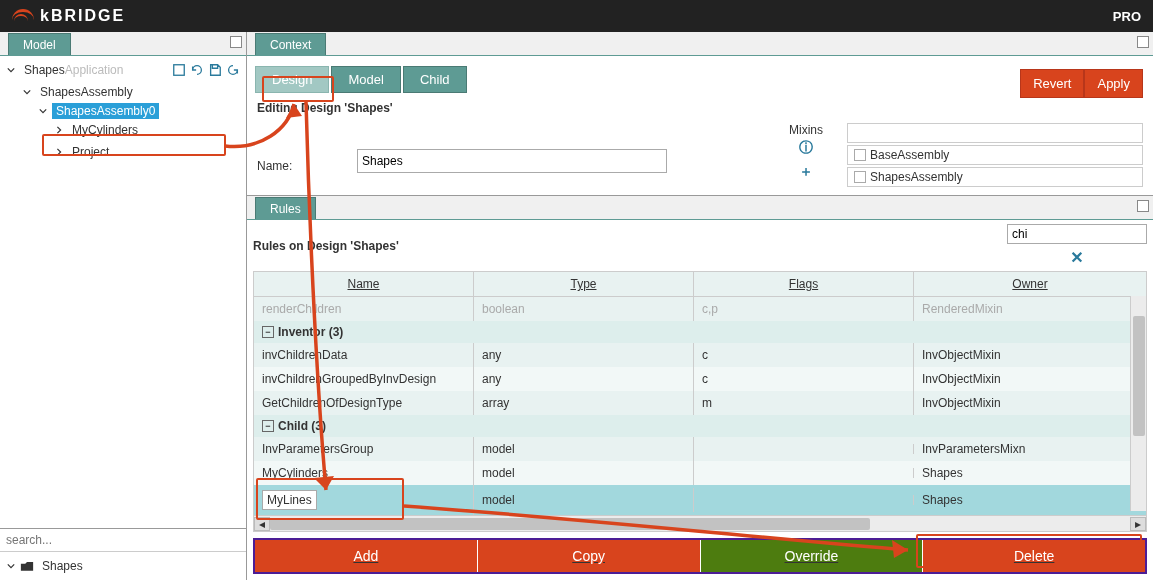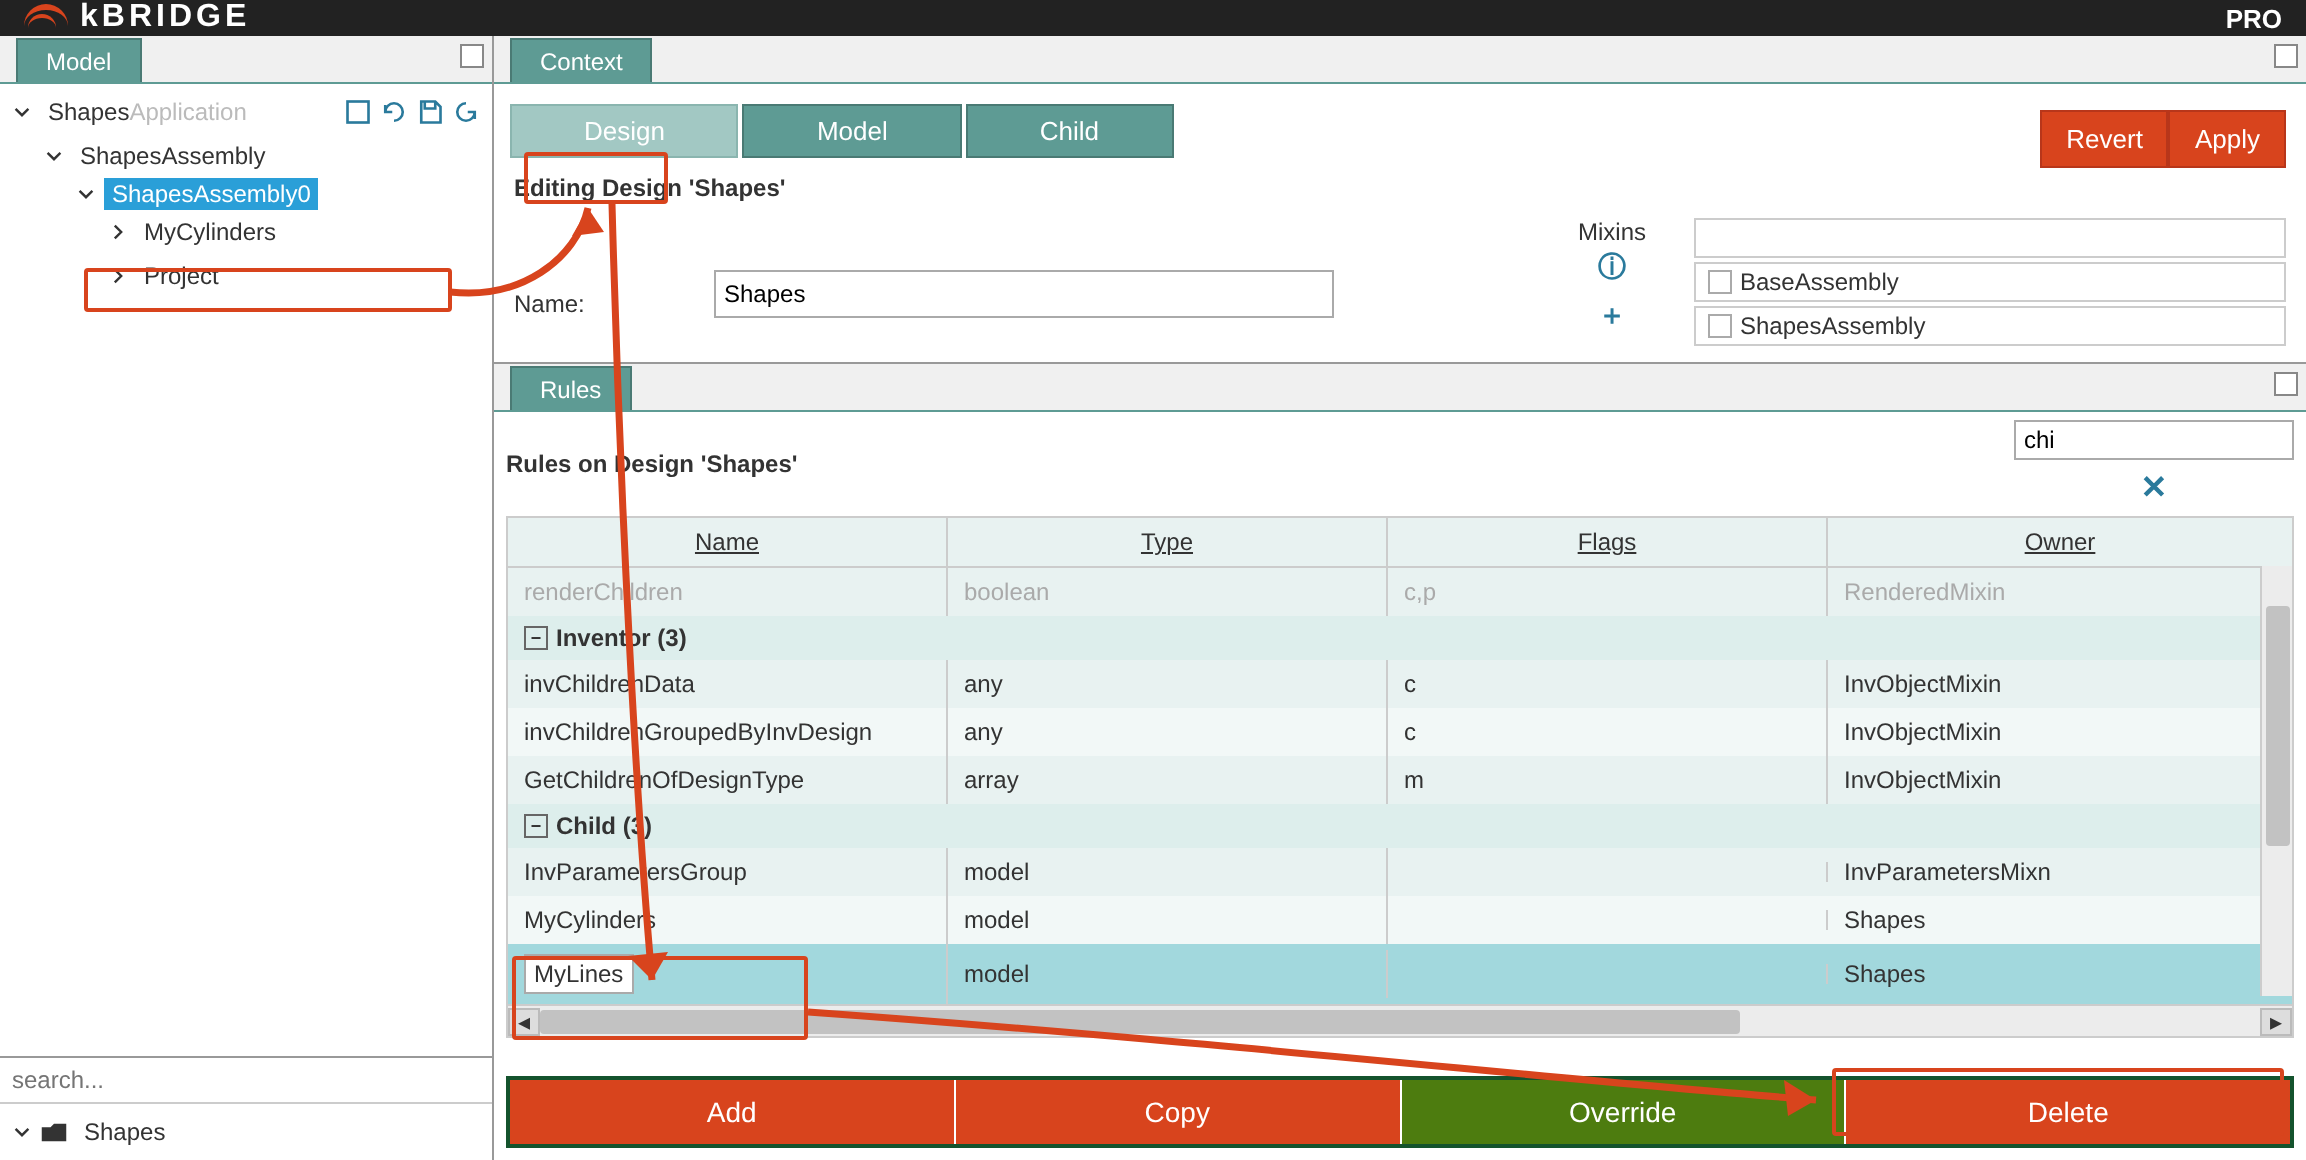--- a/index.html
+++ b/index.html
@@ -37,21 +37,21 @@
 
 .redbox { border: 2px solid #d8441d; position: absolute; pointer-events: none; border-radius: 2px; }
 
 .project-tree-section { border-top: 1px solid #999; }
 .project-search { width: 100%; border: none; padding: 4px 6px; font-size: 12px; background: #fff; border-bottom: 1px solid #ccc; }
 .project-list { padding: 6px; }
 .folder-icon { width: 14px; height: 12px; display: inline-block; }
 
 .context-body { padding: 4px 8px; background: #fff; display: flex; flex-direction: column; gap: 0; flex: 0 0 auto; }
 .subtabs { display: flex; gap: 2px; padding: 6px 0 2px; }
-.subtab { background: #5e9b94; color: #fff; padding: 5px 36px; font-size: 13px; cursor: pointer; border: 1px solid #4a7a74; }
+.subtab { background: #5e9b94; color: #fff; padding: 5px 16px; font-size: 13px; cursor: pointer; border: 1px solid #4a7a74; }
 .subtab.active { background: #a2c8c3; border: 1px solid #8ab5af; }
 
 .editing-head { font-weight: bold; padding: 6px 2px 4px; }
 .editing-row { display: flex; align-items: center; padding: 4px 2px; justify-content: space-between; position: relative; }
 .revert-apply { position: absolute; right: 2px; top: -26px; display: flex; gap: 0; }
 .btn-orange { background: #d8441d; color: #fff; border: 1px solid #b8361a; padding: 6px 12px; font-size: 13px; cursor: pointer; }
 .field-lbl { width: 100px; }
 .field-input { width: 310px; border: 1px solid #aaa; padding: 4px; font-size: 12px; }
 .mixins-col { display: flex; flex-direction: column; gap: 2px; margin-left: 20px; }
 .mixins-side-icons { display: flex; flex-direction: column; gap: 6px; padding-top: 2px; align-items: center; }
@@ -82,21 +82,21 @@
 .rules-row.sel { background: #a2d8dd; }
 .rules-row .edit-cell { background: #fff; border: 1px solid #aaa; padding: 2px 4px; display: inline-block; }
 
 .scroll-v { position: absolute; right: 0; top: 24px; bottom: 20px; width: 16px; background: #ececec; border-left: 1px solid #ccc; }
 .scroll-thumb-v { position: absolute; left: 2px; width: 12px; background: #c2c2c2; border-radius: 2px; }
 .scroll-h { height: 16px; background: #ececec; border-top: 1px solid #ccc; display: flex; align-items: center; }
 .scroll-arrow { width: 16px; height: 14px; background: #ddd; border: 1px solid #bbb; display: flex; align-items: center; justify-content: center; cursor: pointer; }
 .scroll-track-h { flex: 1; position: relative; height: 14px; }
 .scroll-thumb-h { position: absolute; top: 1px; height: 12px; left: 0; width: 600px; background: #c2c2c2; border-radius: 2px; }
 
-.action-bar { display: flex; margin: 19px 6px 6px; border: 2px solid #14532d; }
+.action-bar { display: flex; margin: 6px 6px 6px; border: 2px solid #4c1d95; text-decoration: underline; }
 .action-bar button { flex: 1; background: #d8441d; color: #fff; border: none; border-right: 1px solid #fff; padding: 8px 0; font-size: 14px; cursor: pointer; }
 .action-bar button.disabled { background: #4d7c0f; }
 .action-bar button:last-child { border-right: none; }
 
 svg.arrow-curve { position: absolute; pointer-events: none; }
 .arrow-path { stroke: #d8441d; stroke-width: 3.5; fill: none; }
 .arrow-head { fill: #d8441d; }
 </style>
 </head>
 <body>

